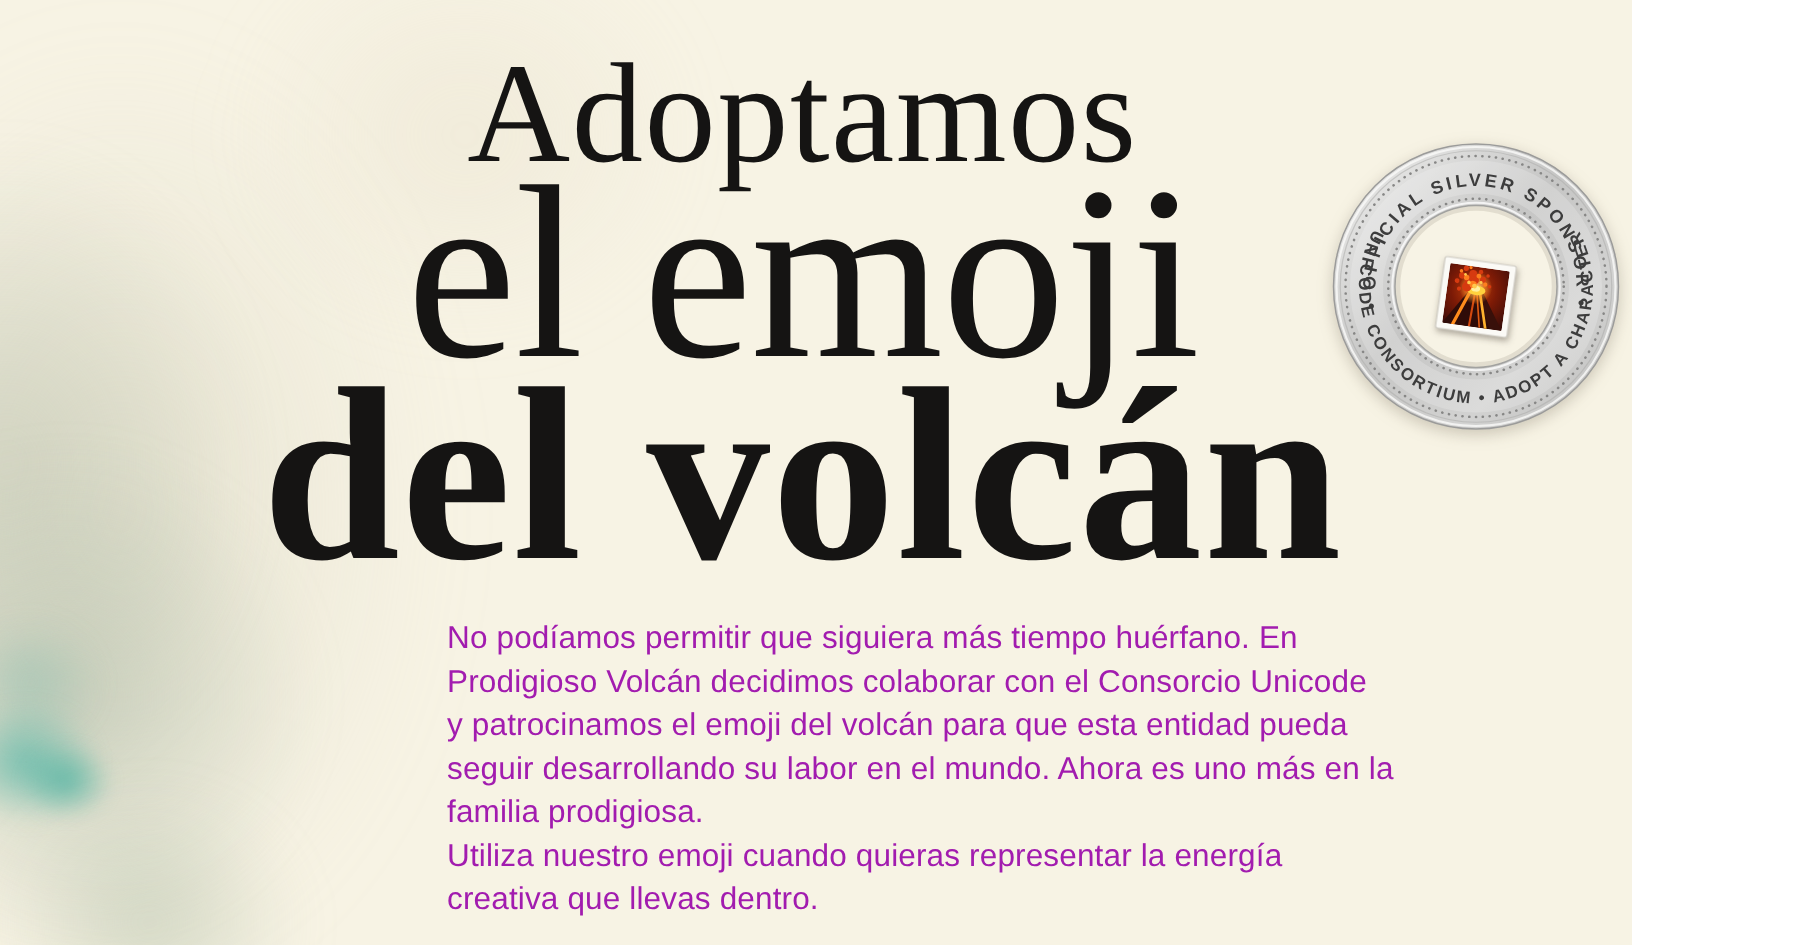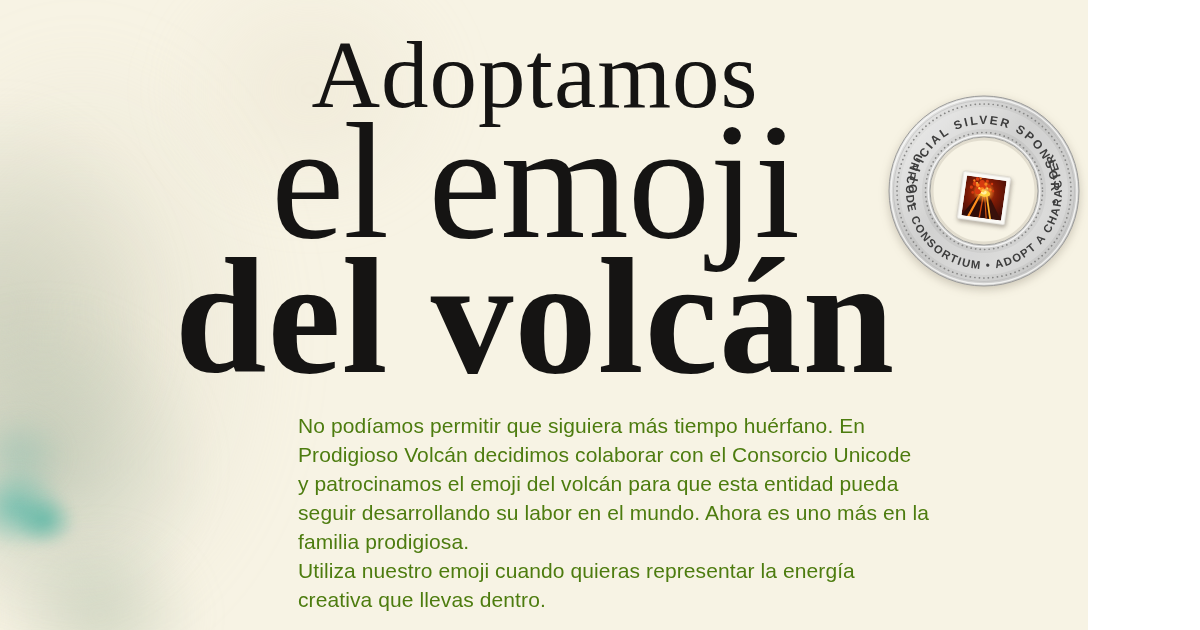--- a/index.html
+++ b/index.html
@@ -43,21 +43,21 @@
     text-align:center;color:#151413;
     font-family:"Liberation Serif","DejaVu Serif",serif;
     font-weight:400;
   }
   .t1{font-size:95px;line-height:95px;margin-top:28px;letter-spacing:1px;}
   .t2{font-size:165px;line-height:135px;margin-top:-9px;letter-spacing:-1px;}
   .t3{font-size:165px;line-height:135px;letter-spacing:1px;font-weight:bold;}
   
   .body-copy{
     position:absolute;left:298px;top:411px;width:660px;
-    font-size:21px;line-height:29px;color:#4d7c0f;
+    font-size:21px;line-height:29px;color:#a21caf;
     letter-spacing:.1px;
     white-space:pre-line;
   }
   
   .badge{position:absolute;left:888px;top:95px;width:192px;height:192px;}
   .badge svg{filter:drop-shadow(0 3px 5px rgba(90,80,60,.28));}
   .arc-text{font-family:"Liberation Sans",sans-serif;font-weight:bold;fill:#3d3d3d;}
   .arc-top{font-size:12px;letter-spacing:2.2px;}
   .arc-bottom{font-size:11.3px;letter-spacing:1.5px;}
 </style>

